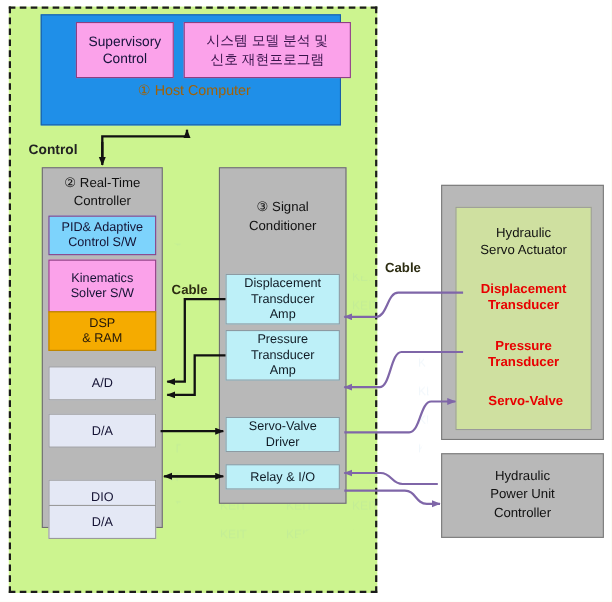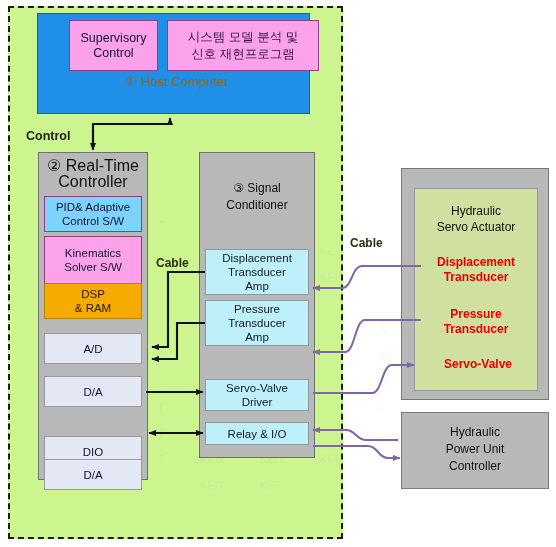--- a/index.html
+++ b/index.html
@@ -45,21 +45,21 @@
     font-size:12.5px; font-weight:bold; color:#222; line-height:16px;
   }
 
   
   #realtime-controller{
     left:38px; top:152px; width:110px; height:328px;
     background:#b8b8b8; border:1px solid #6f6f6f;
   }
   #realtime-controller-title{
     left:41px; top:158px; width:104px; height:34px;
-    font-size:16px; color:#111; line-height:16px; text-align:center;
+    font-size:12px; color:#111; line-height:16px; text-align:center;
   }
   .rtc-card{
     left:44px; width:98px;
     border:1px solid #9a9a9a;
     display:flex; align-items:center; justify-content:center;
     text-align:center; font-size:11.5px; line-height:14px;
     color:#141233;
   }
   #pid-adaptive{ top:196px; height:36px; background:#7dd3fc; border-color:#8d3f83;}
   #kinematics-solver{ top:236px; height:48px; background:#fba2ea; border-color:#8d3f83;}

